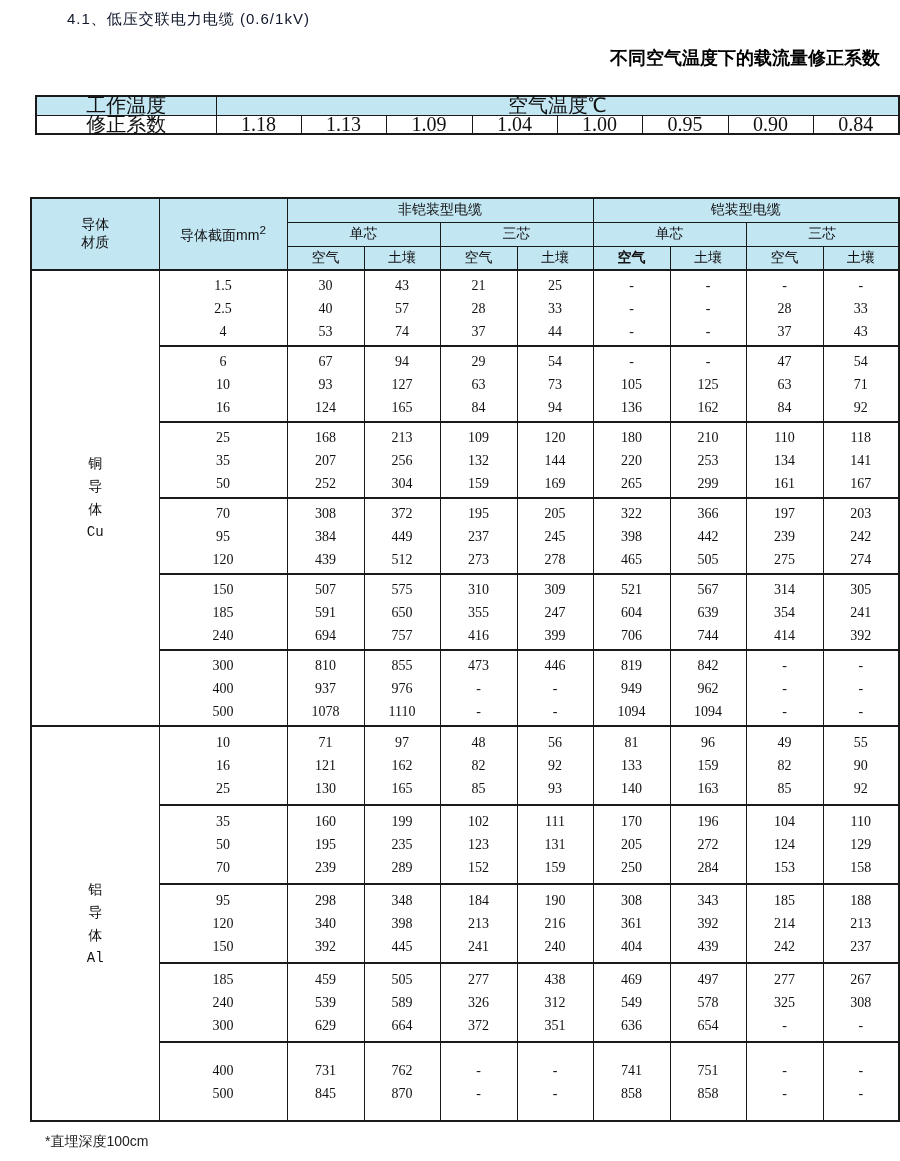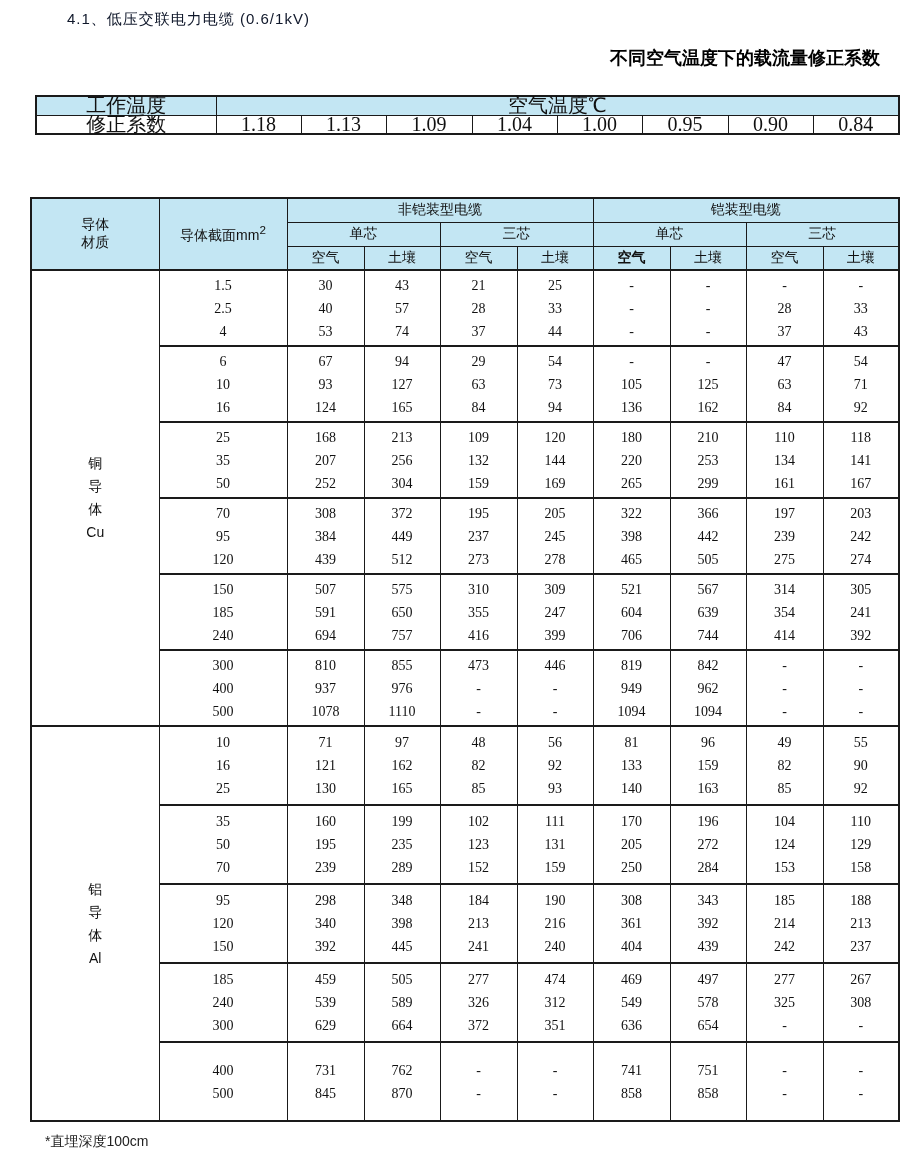--- a/index.html
+++ b/index.html
@@ -58,21 +58,21 @@
     border:1px solid var(--border);
     border-top:2px solid var(--border);
     text-align:center;vertical-align:middle;
     font-size:14px;
   }
   .main-table tr.cu td{height:76px;}
   .main-table tr.al td{height:79px;}
   .main-table td div{line-height:23px;}
   .material-cell{font-family:"Liberation Sans",sans-serif;font-size:14px;}
   .material-cell div{line-height:26px;}
-  .material-cell div.latin{font-family:Liberation Sans, sans-serif;}
+  .material-cell div.latin{font-family:Liberation Mono, monospace;}
   .footnote{
     position:absolute;left:45px;top:1133px;
     font-family:"Liberation Sans",sans-serif;
     font-size:14px;color:#222;
   }
 </style>
 </head>
 <body>
 
 <div class="page">
@@ -603,21 +603,21 @@
             <div>505</div>
             <div>589</div>
             <div>664</div>
           </td>
           <td>
             <div>277</div>
             <div>326</div>
             <div>372</div>
           </td>
           <td>
-            <div>474</div>
+            <div>438</div>
             <div>312</div>
             <div>351</div>
           </td>
           <td>
             <div>469</div>
             <div>549</div>
             <div>636</div>
           </td>
           <td>
             <div>497</div>

